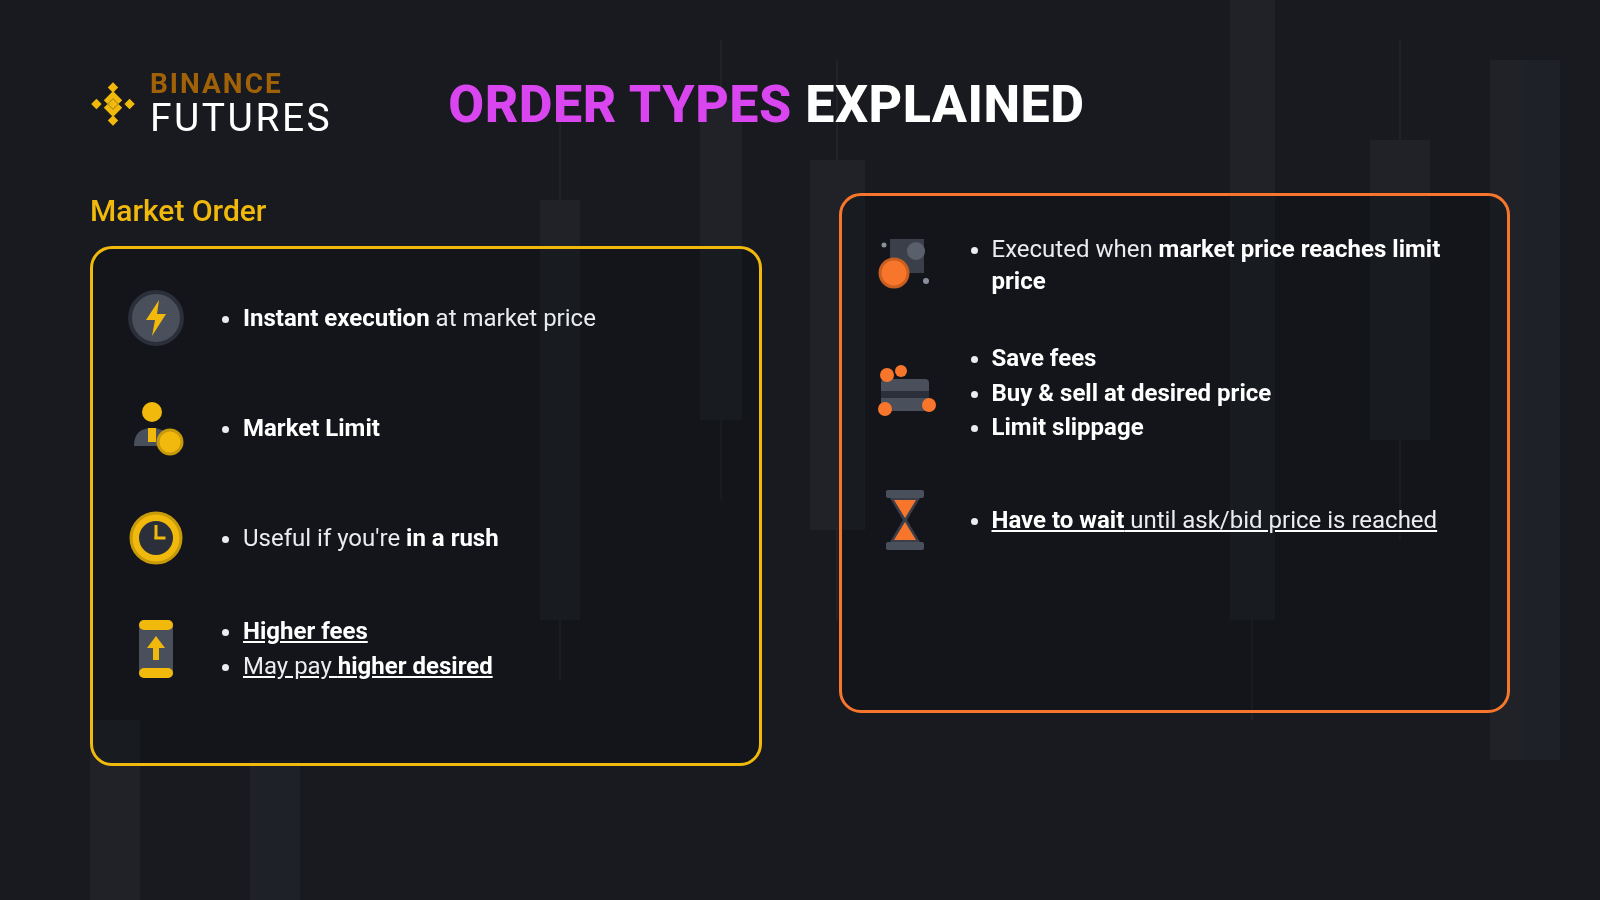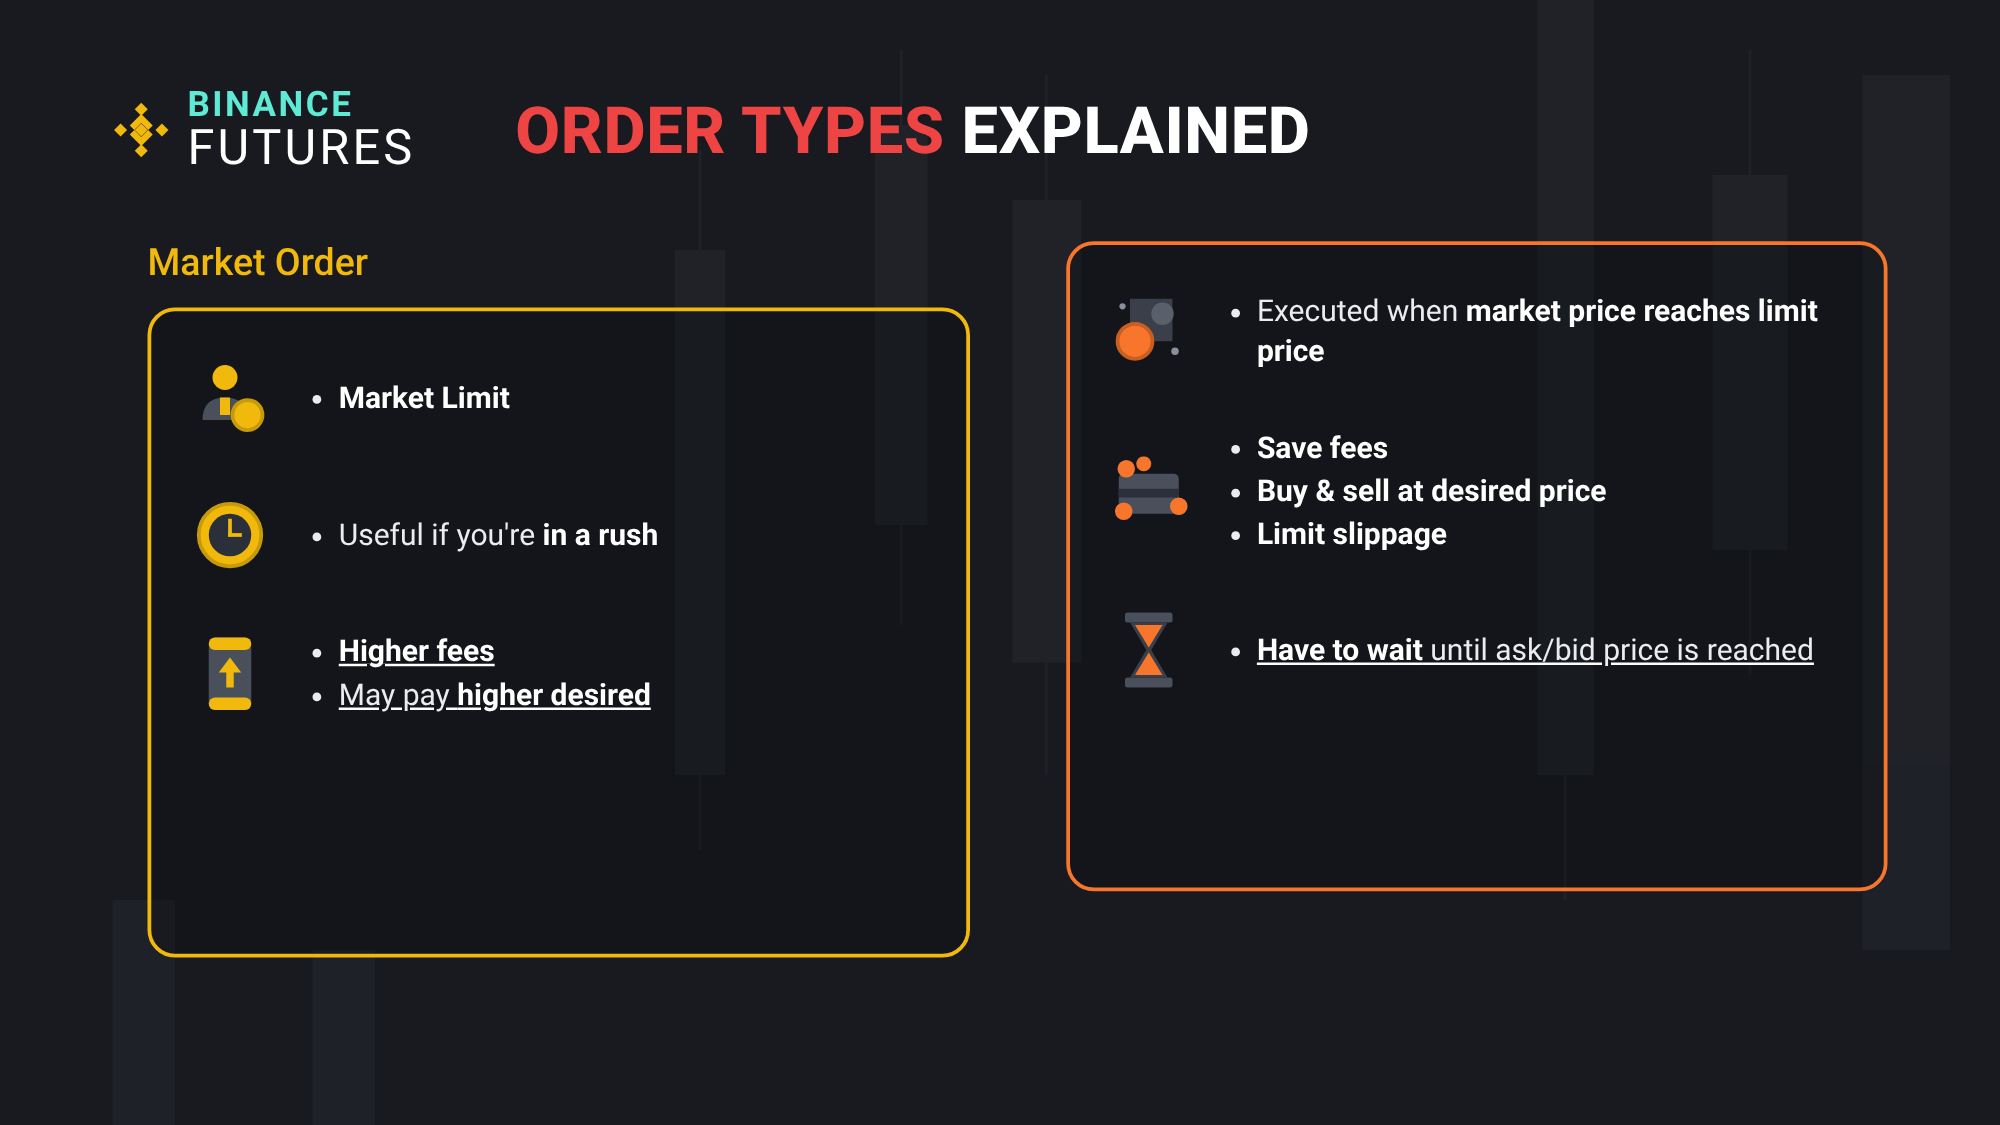--- a/index.html
+++ b/index.html
@@ -14,26 +14,26 @@
   }
   
   .bg-bars { position: absolute; inset: 0; z-index: 0; opacity: 0.06; }
   .bg-bars .bar { position: absolute; background: #9aa0ad; }
   .bg-bars .wick { position: absolute; background: #9aa0ad; width: 2px; }
   .content { position: relative; z-index: 1; padding: 70px 90px 60px 90px; height: 100%; }
   .header { display: flex; align-items: center; gap: 80px; margin-bottom: 55px; }
   .logo-block { display: flex; align-items: center; gap: 14px; }
   .logo-icon { width: 46px; height: 46px; flex-shrink: 0; }
   .logo-text { display: flex; flex-direction: column; line-height: 1.02; letter-spacing: 1px;}
-  .logo-line1 { color: #5eead4; font-weight: 700; font-size: 28px; letter-spacing: 2px;}
+  .logo-line1 { color: #a16207; font-weight: 700; font-size: 28px; letter-spacing: 2px;}
   .logo-line2 { color: #fff; font-weight: 400; font-size: 39px; letter-spacing: 2.5px;}
   .main-title { font-size: 52px; font-weight: 800; letter-spacing: 0.5px; }
-  .main-title .gold { color: #ef4444; }
+  .main-title .gold { color: #d946ef; margin-left: 36px; }
   .main-title .white { color: #fff; }
-  .cards { display: flex; gap: 77px; margin-left: 28px; }
+  .cards { display: flex; gap: 77px; }
   .card-wrap { flex: 1; min-width: 0;}
   .card-title { font-size: 30px; font-weight: 500; margin-bottom: 18px; }
   .card-title.gold { color: #f0b90b; }
   .card-title.orange { color: #f8762c; }
   .card { border: 3px solid; border-radius: 22px; padding: 34px 28px 34px 28px; min-height: 520px; background: rgba(11,13,18,0.35); }
   .card.gold { border-color: #f0b90b; }
   .card.orange { border-color: #f8762c; }
   .row { display: flex; align-items: center; gap: 28px; margin-bottom: 40px; }
   .row:last-child { margin-bottom: 0; text-decoration: underline; }
   .icon-cell { width: 70px; height: 70px; flex-shrink: 0; display:flex; align-items:center; justify-content:center; }
@@ -86,20 +86,34 @@
       <span class="white">EXPLAINED</span>
     </h1>
   </div>
 
   <div class="cards">
 
     <div class="card-wrap">
       <h2 class="card-title gold">Market Order</h2>
       <div class="card gold">
 
+        <div class="row">
+          <div class="icon-cell">
+            <svg width="60" height="60" viewBox="0 0 60 60">
+              <circle cx="30" cy="30" r="26" fill="#4a4f5c"></circle>
+              <circle cx="30" cy="30" r="26" fill="none" stroke="#2b2f3a" stroke-width="4"></circle>
+              <polygon points="33,12 20,32 29,32 26,48 40,26 31,26" fill="#f0b90b"></polygon>
+            </svg>
+          </div>
+          <div class="bullets">
+              <ul>
+                <li><b>Instant execution</b> at market price</li>
+              </ul>
+            </div>
+        </div>
 
         <div class="row">
           <div class="icon-cell">
             <svg width="64" height="64" viewBox="0 0 64 64">
               <circle cx="28" cy="16" r="10" fill="#f0b90b"></circle>
               <path d="M10 50 q0 -18 18 -18 q18 0 18 18 z" fill="#4a4f5c"></path>
               <rect x="24" y="32" width="8" height="14" fill="#f0b90b"></rect>
               <circle cx="46" cy="46" r="12" fill="#f0b90b" stroke="#c79a09" stroke-width="3"></circle>
             </svg>
           </div>

